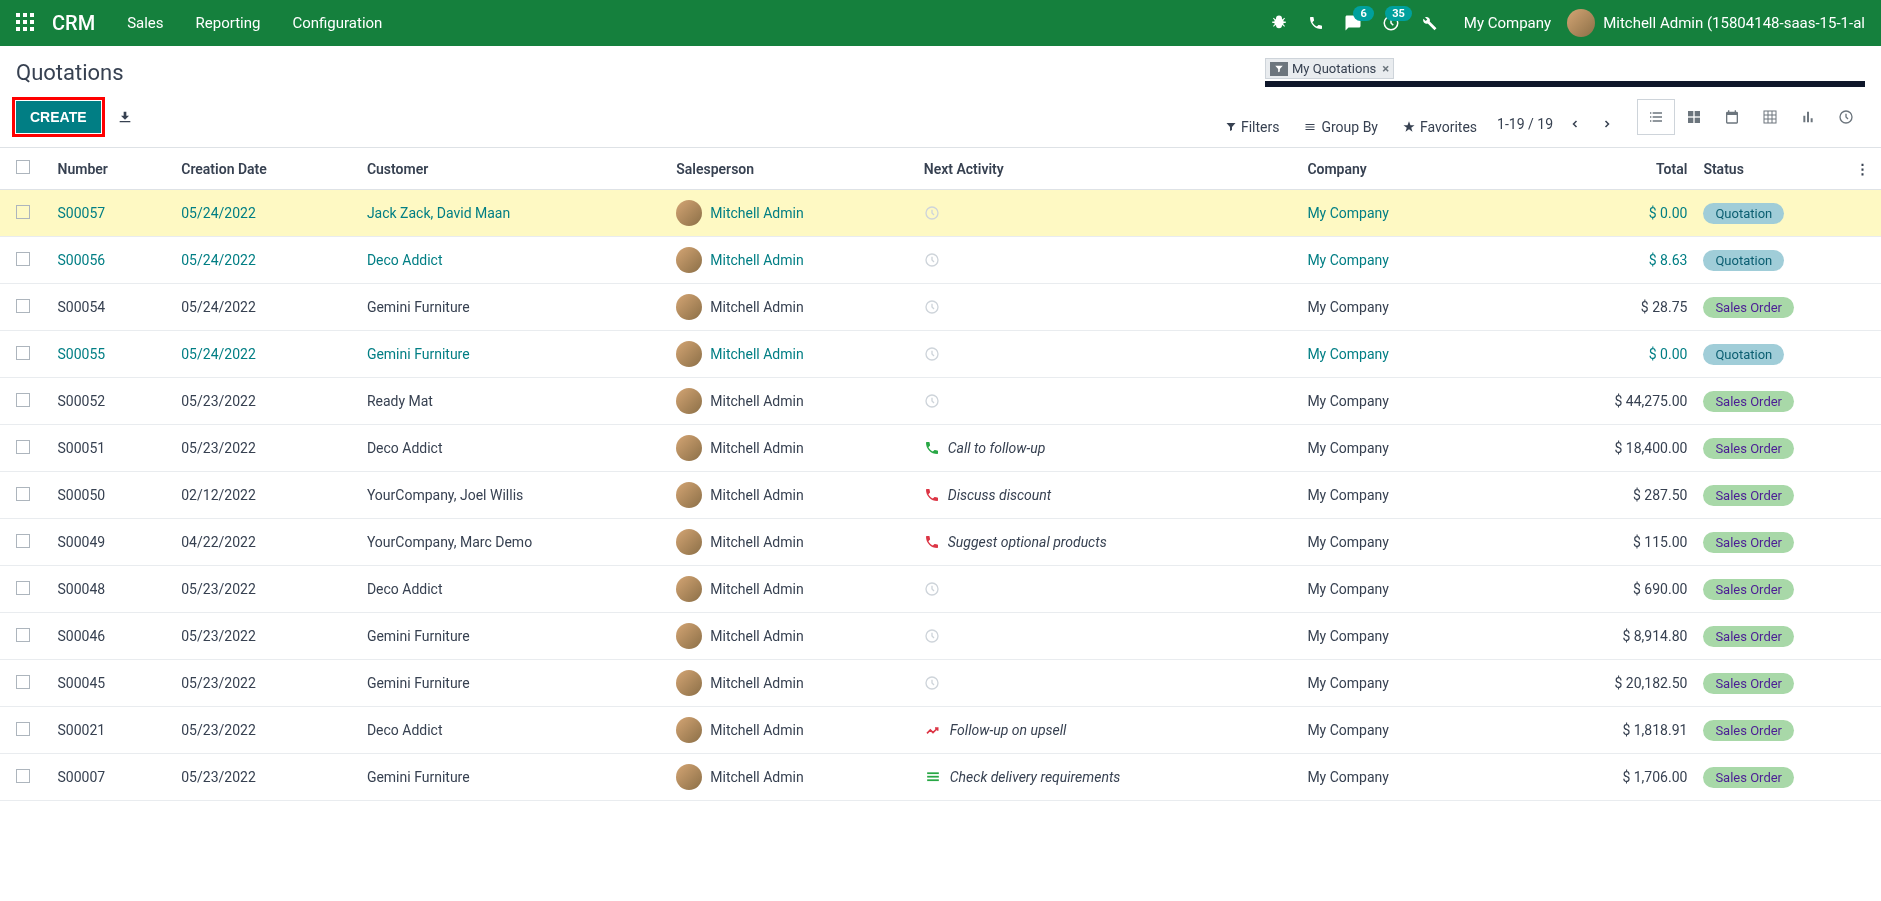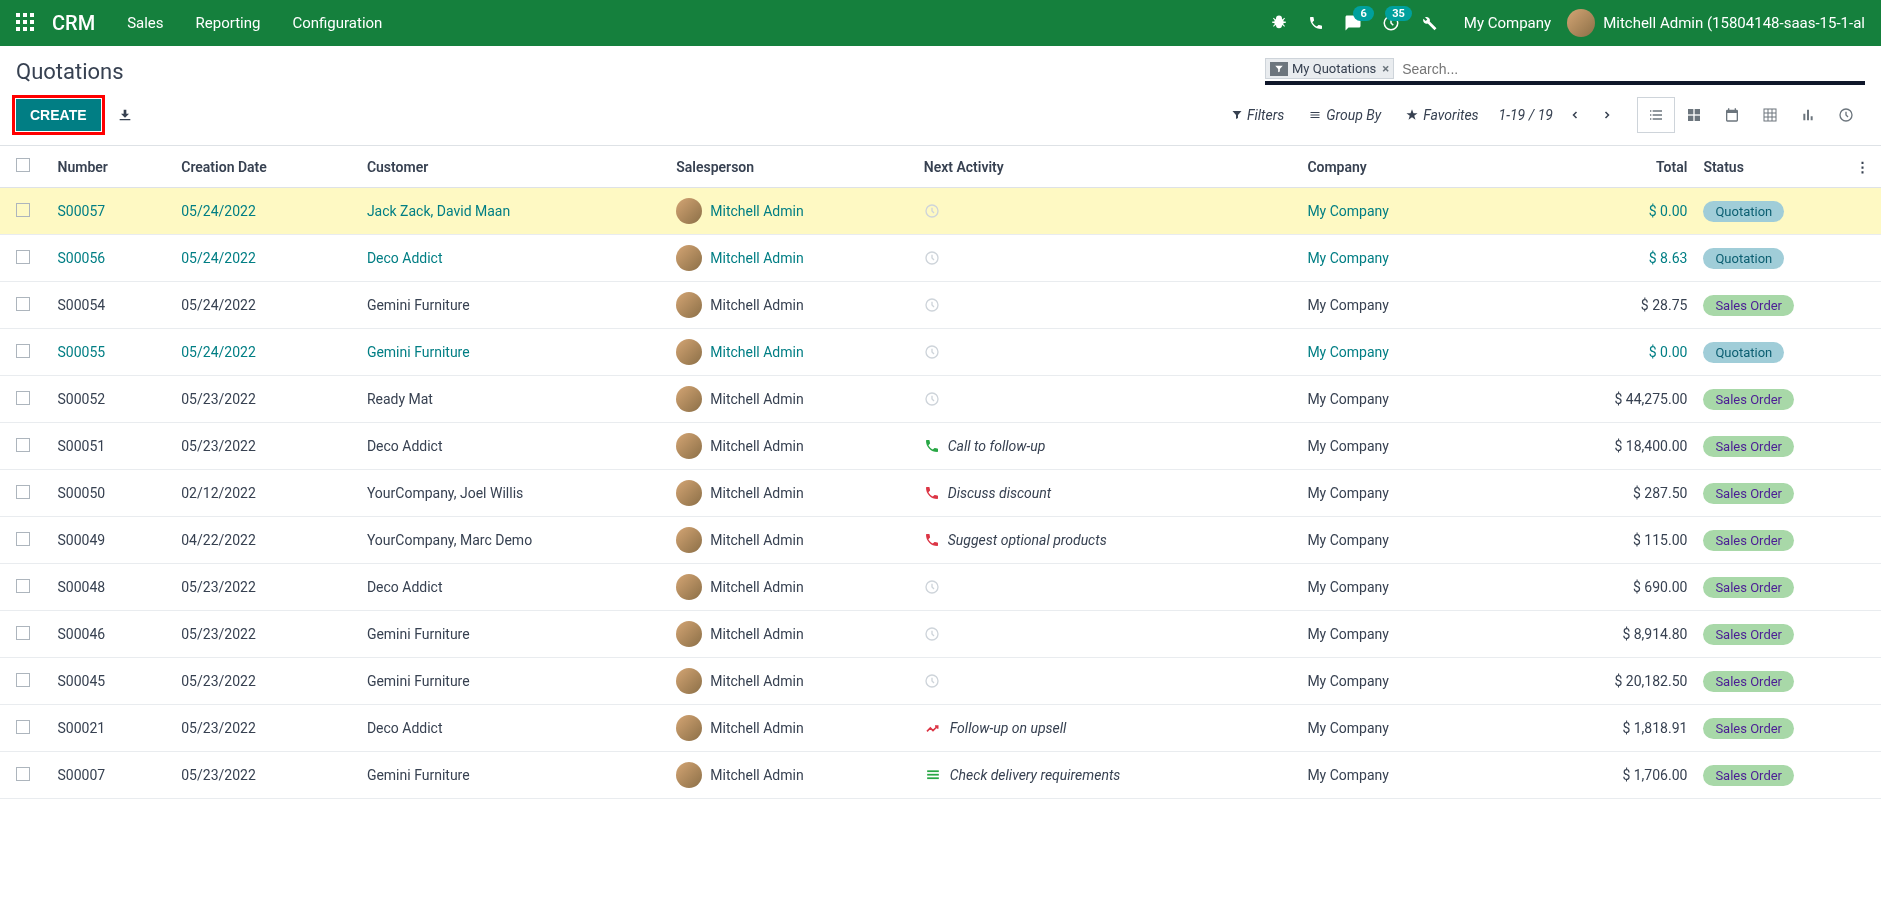--- a/index.html
+++ b/index.html
@@ -11,29 +11,29 @@
 .navbar .spacer { flex: 1; }
 .navbar .tray-icon { margin: 0 10px; cursor: pointer; position: relative; display: flex; align-items: center; }
 .navbar .badge { position: absolute; top: -8px; right: -12px; background: #00A09D; color: white; border-radius: 10px; padding: 1px 7px; font-size: 11px; font-weight: bold; }
 .navbar .company-name { margin: 0 16px; font-size: 15px; cursor: pointer; }
 .navbar .avatar { width: 28px; height: 28px; border-radius: 50%; background: linear-gradient(135deg, #d4a574, #8b6f47); margin-right: 8px; }
 .navbar .user-name { font-size: 15px; white-space: nowrap; overflow: hidden; }
 .control-panel { padding: 12px 16px; border-bottom: 1px solid #dee2e6; }
 .cp-top { display: flex; align-items: center; margin-bottom: 12px; }
 .page-title { font-size: 22px; font-weight: 400; }
 .cp-top-right { margin-left: auto; display: flex; align-items: center; }
-.search-box { display: flex; align-items: center; border-bottom: 4px solid #0f172a; padding-bottom: 2px; width: 600px; }
+.search-box { display: flex; align-items: center; border-bottom: 6px solid #0f172a; padding-bottom: 2px; width: 600px; }
 .filter-tag { background: #e9ecef; border: 1px solid #ced4da; display: flex; align-items: center; padding: 2px 4px; font-size: 13px; margin-right: 6px; }
 .filter-tag .filter-icon-box { background: #6c757d; color: white; padding: 2px 4px; margin-right: 4px; }
 .filter-tag .remove { margin-left: 6px; cursor: pointer; color: #6c757d; font-weight: bold; }
 .search-input { border: none; outline: none; flex: 1; font-size: 14px; padding: 2px; }
 .cp-bottom { display: flex; align-items: center; }
 .create-btn { background: #017E84; color: white; border: none; padding: 8px 14px; font-weight: bold; font-size: 14px; cursor: pointer; outline: 3px solid red; outline-offset: 1px; }
 .download-icon { margin-left: 16px; cursor: pointer; color: #374151; }
-.cp-bottom-right { margin-left: auto; display: flex; align-items: center; gap: 20px; font-style: italic; }
+.cp-bottom-right { margin-left: auto; display: flex; align-items: flex-end; gap: 20px; }
 .search-options { display: flex; gap: 24px; }
 .search-opt { display: flex; align-items: center; gap: 4px; cursor: pointer; font-size: 14px; color: #374151; }
 .pager { display: flex; align-items: center; gap: 12px; }
 .pager-btn { cursor: pointer; color: #374151; padding: 4px; }
 .view-switcher { display: flex; gap: 0; }
 .view-btn { width: 38px; height: 36px; border: 1px solid transparent; display: flex; align-items: center; justify-content: center; cursor: pointer; color: #6c757d; }
 .view-btn.active { border-color: #ced4da; background: white; }
 table { width: 100%; border-collapse: collapse; }
 th { text-align: left; padding: 12px 8px; font-weight: 600; font-size: 14px; border-bottom: 1px solid #dee2e6; background: #fff; }
 th.right { text-align: right; }
@@ -127,21 +127,20 @@
       <div class="search-box">
         <div class="filter-tag">
           <span class="filter-icon-box">
             <svg width="10" height="10" viewBox="0 0 24 24" fill="white">
                 <path d="M3 4h18l-7 8v6l-4 2v-8z"></path>
               </svg>
           </span>
           <span>My Quotations</span>
           <span class="remove">×</span>
         </div>
-        <input class="search-input" placeholder="Search..." style="">
       </div>
     </div>
   </div>
   <div class="cp-bottom">
     <button class="create-btn">CREATE</button>
     <span class="download-icon">
       <svg width="16" height="16" viewBox="0 0 24 24" fill="currentColor">
           <path d="M12 16l-6-6h4V4h4v6h4l-6 6zm-8 2h16v2H4z"></path>
         </svg>
     </span>

